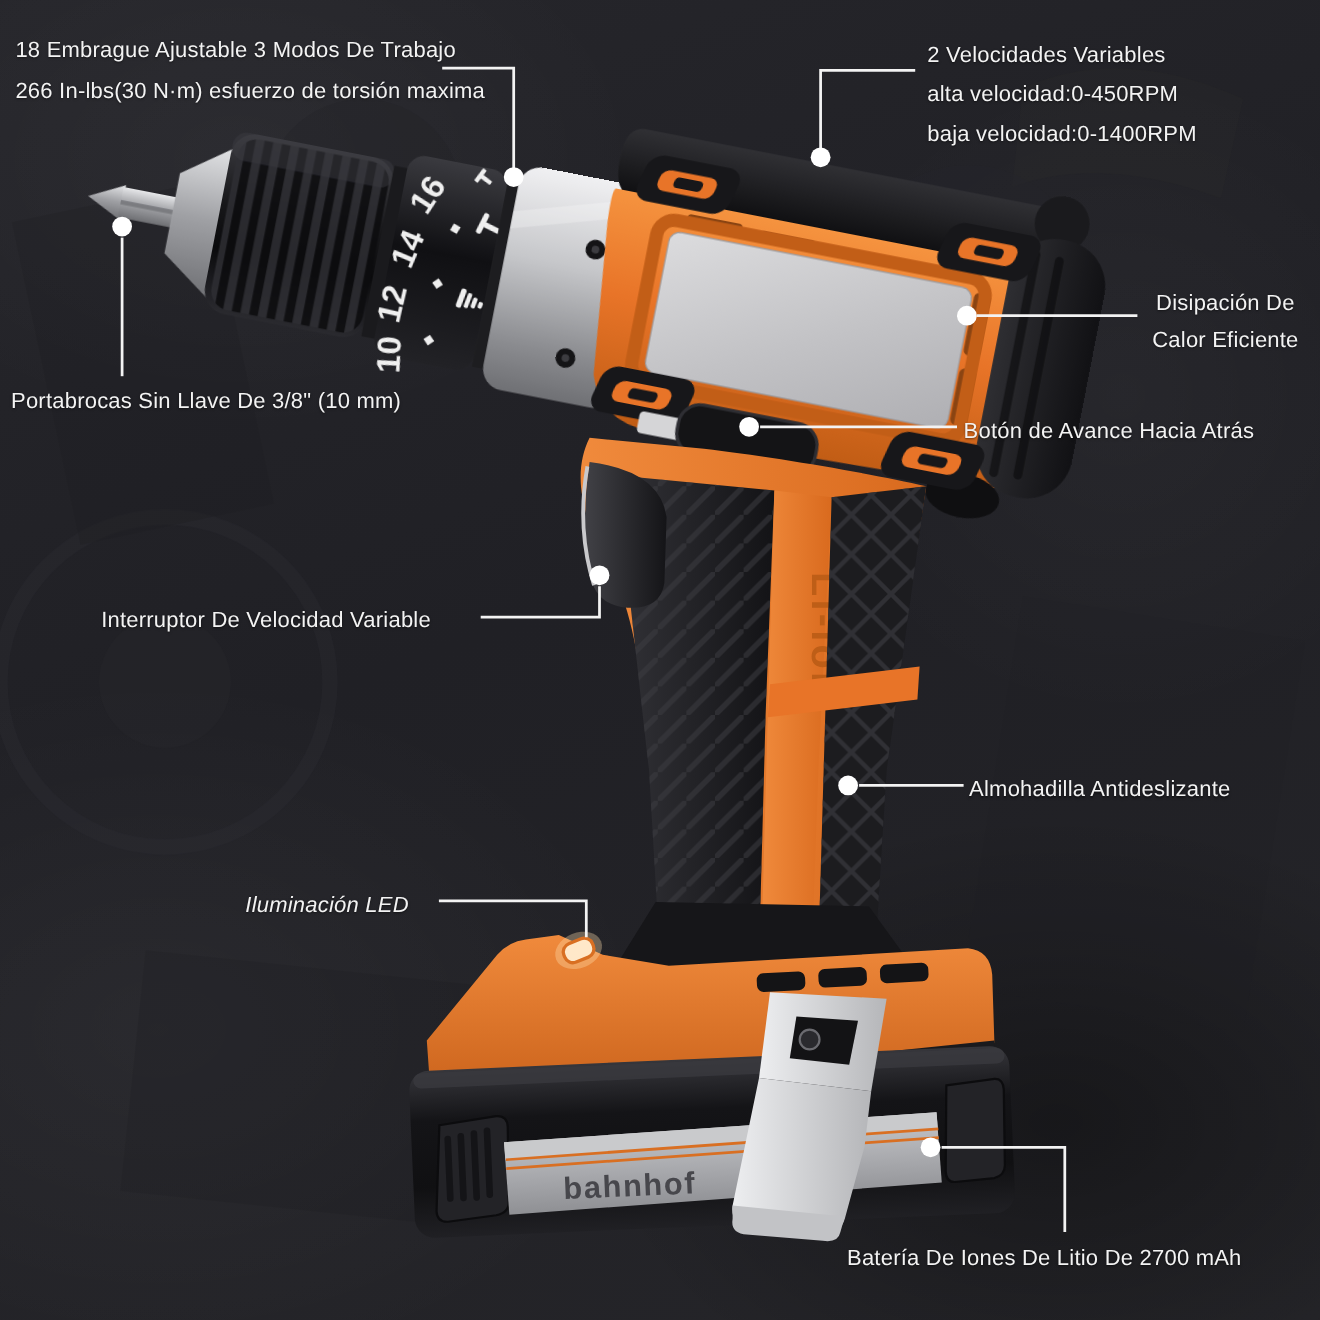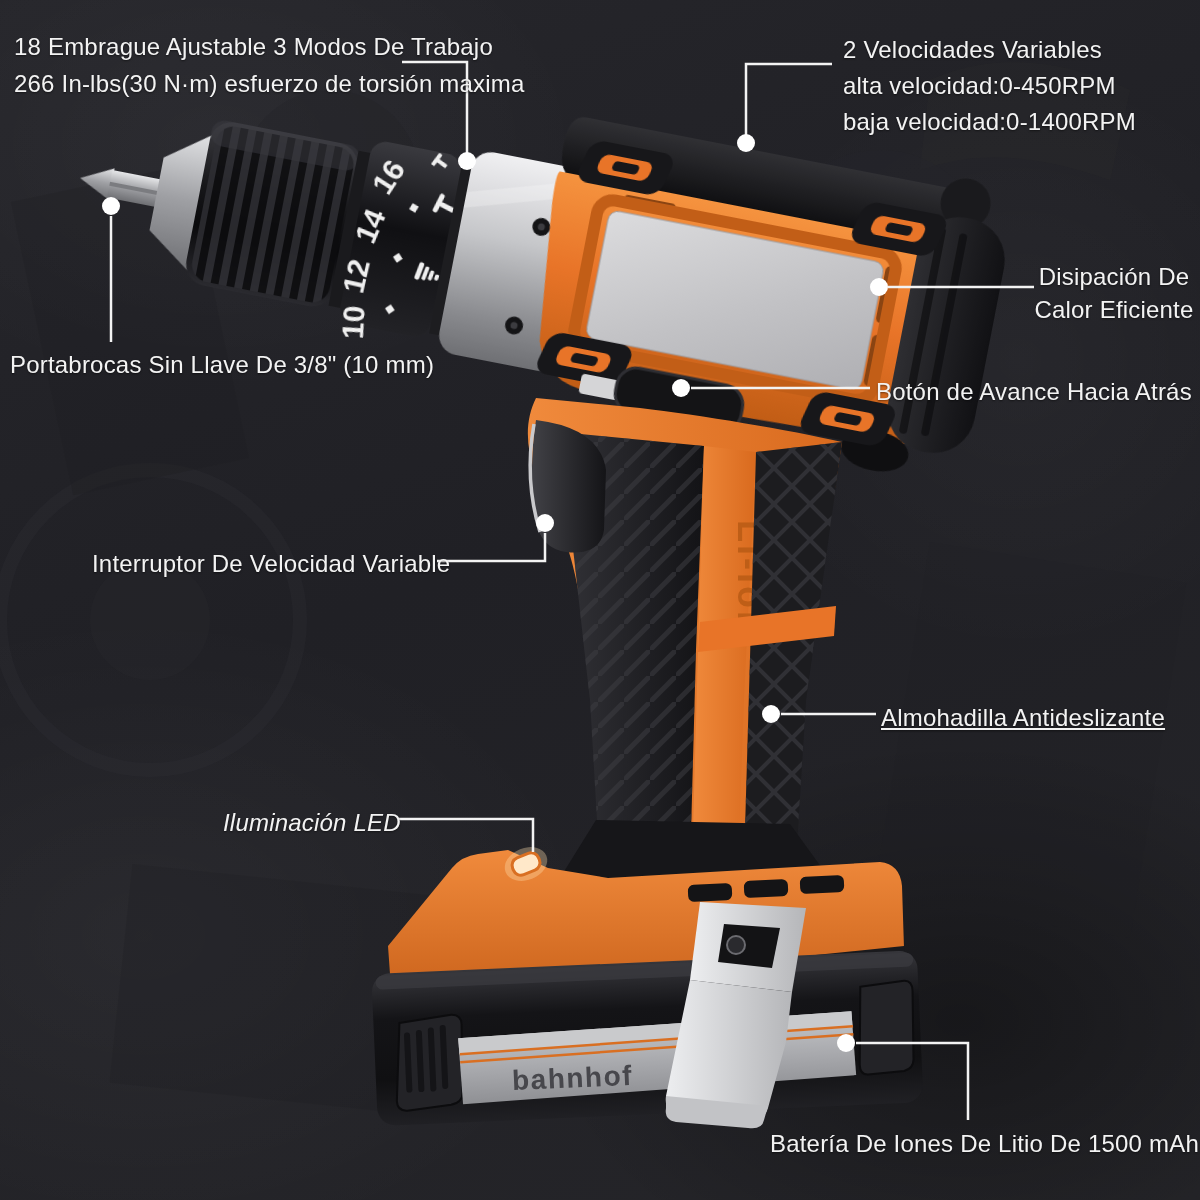--- a/index.html
+++ b/index.html
@@ -8,21 +8,21 @@
     background-color:#232328;
     background-image:
       radial-gradient(620px 420px at 18% 12%, rgba(255,255,255,0.035), transparent 60%),
       radial-gradient(500px 500px at 85% 30%, rgba(255,255,255,0.03), transparent 60%),
       radial-gradient(700px 500px at 12% 78%, rgba(255,255,255,0.04), transparent 65%),
       radial-gradient(600px 400px at 80% 85%, rgba(0,0,0,0.35), transparent 70%),
       linear-gradient(160deg,#26262b 0%,#202025 45%,#252529 100%);
     font-family:"Liberation Sans", sans-serif;
   }
   .label{
-    position:absolute;color:#F3F3F3;font-size:24px;line-height:36px;
+    position:absolute;color:#F3F3F3;font-size:20px;line-height:36px;
     letter-spacing:0.2px;white-space:nowrap;text-shadow:0 1px 2px rgba(0,0,0,.5);
   }
   .label .ln{display:block;}
   #heat-label{white-space:normal;width:176px;text-align:center;line-height:33px;}
   svg{position:absolute;left:0;top:0;}
 </style>
 </head>
 <body>
 
 <svg width="1200" height="1200" viewBox="0 0 1200 1200">
@@ -329,17 +329,17 @@
   <span class="ln">Disipación De</span>
   <span class="ln">Calor Eficiente</span>
 </div>
 
 <div class="label" id="chuck-label" style="left:10px;top:347px;">Portabrocas Sin Llave De 3/8" (10 mm)</div>
 
 <div class="label" id="reverse-label" style="left:876px;top:374px;text-align:center;">Botón de Avance Hacia Atrás</div>
 
 <div class="label" id="trigger-label" style="left:92px;top:546px;text-align:right;">Interruptor De Velocidad Variable</div>
 
-<div class="label" id="grip-label" style="left:881px;top:700px;text-decoration:underline;">Almohadilla Antideslizante</div>
+<div class="label" id="grip-label" style="left:881px;top:700px;">Almohadilla Antideslizante</div>
 
 <div class="label" id="led-label" style="left:223px;top:805px;font-style:italic;">Iluminación LED</div>
 
-<div class="label" id="battery-label" style="left:770px;top:1126px;">Batería De Iones De Litio De 1500 mAh</div>
+<div class="label" id="battery-label" style="left:770px;top:1126px;">Batería De Iones De Litio De 2700 mAh</div>
 
 </body></html>

